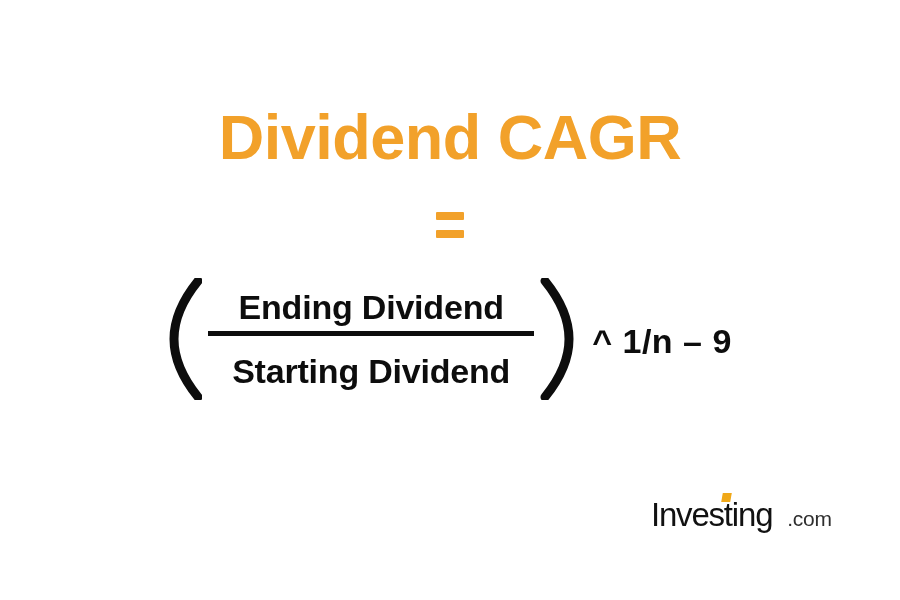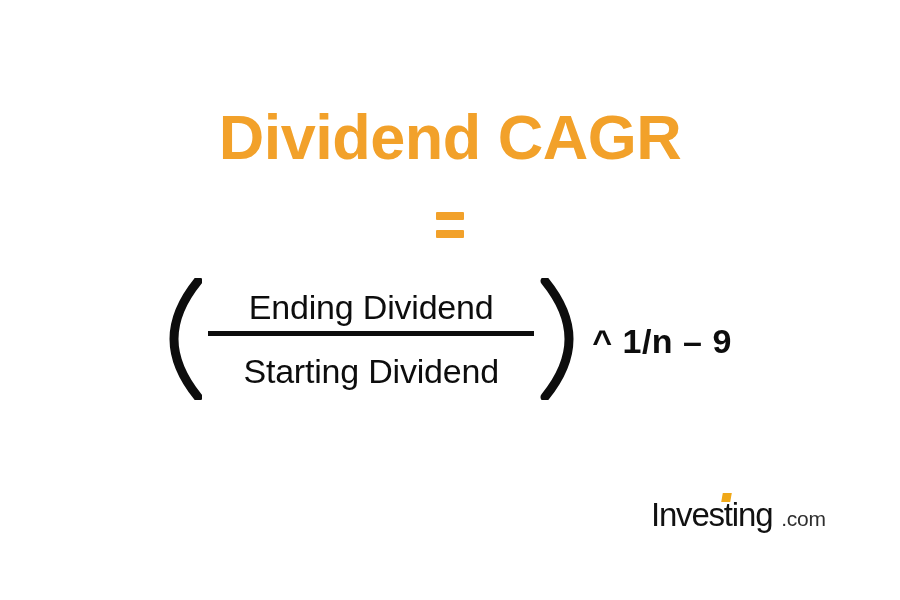--- a/index.html
+++ b/index.html
@@ -88,21 +88,21 @@
 
   .fraction {
     display: flex;
     flex-direction: column;
     align-items: center;
     padding: 0 6px;
   }
   .fraction .num,
   .fraction .den {
     font-size: 34px;
-    font-weight: normal;
+    font-weight: bold;
     letter-spacing: -0.2px;
     line-height: 1.18;
     white-space: nowrap;
     color: #0d0d0d;
   }
   .fraction .num { padding-bottom: 3px; }
   .fraction .den { padding-top: 15px; }
   .fraction .rule {
     width: 326px;
     height: 5px;
@@ -147,21 +147,21 @@
     height: 9px;
     background: #f0a818;
     transform: skewX(-10deg);
   }
   .logo .tld {
     font-size: 21px;
     font-weight: normal;
     letter-spacing: -0.3px;
     color: #2e2e2e;
     line-height: 1;
-    margin-left: 9px;
+    margin-left: 15px;
   }
 </style>
 </head>
 <body>
 
 <div id="canvas">
 
   <div class="title">Dividend CAGR</div>
 
   <div class="equals">

